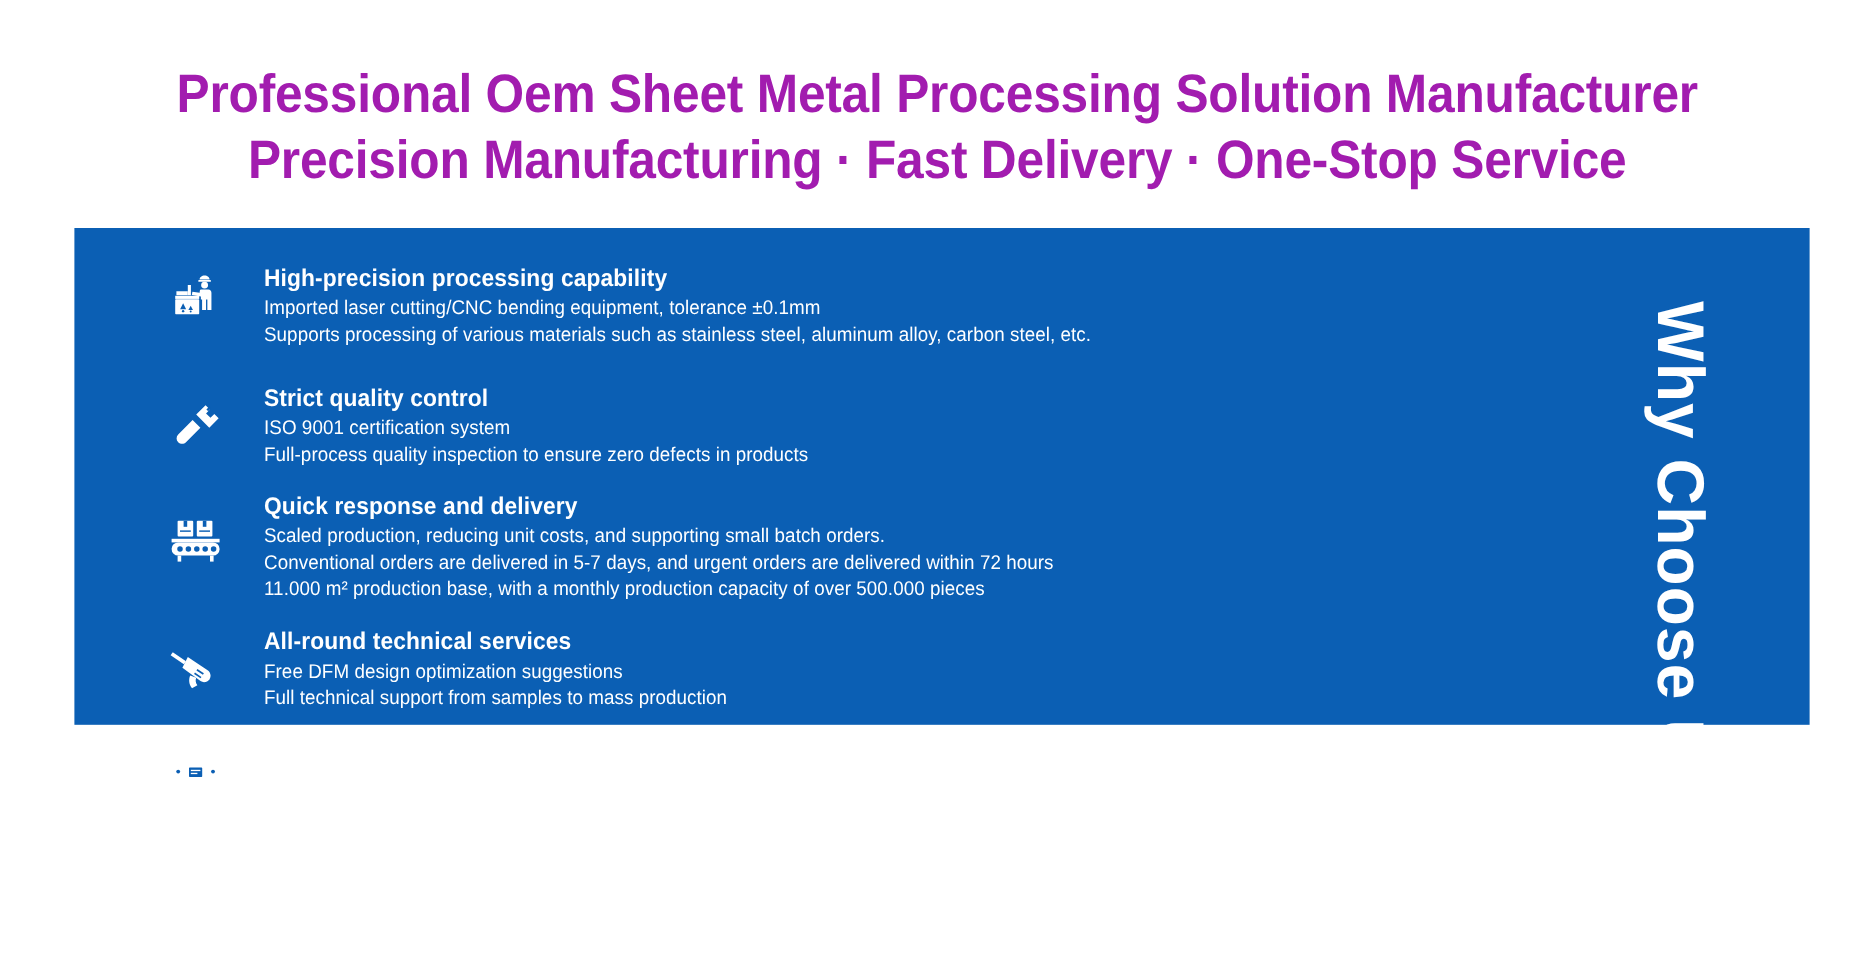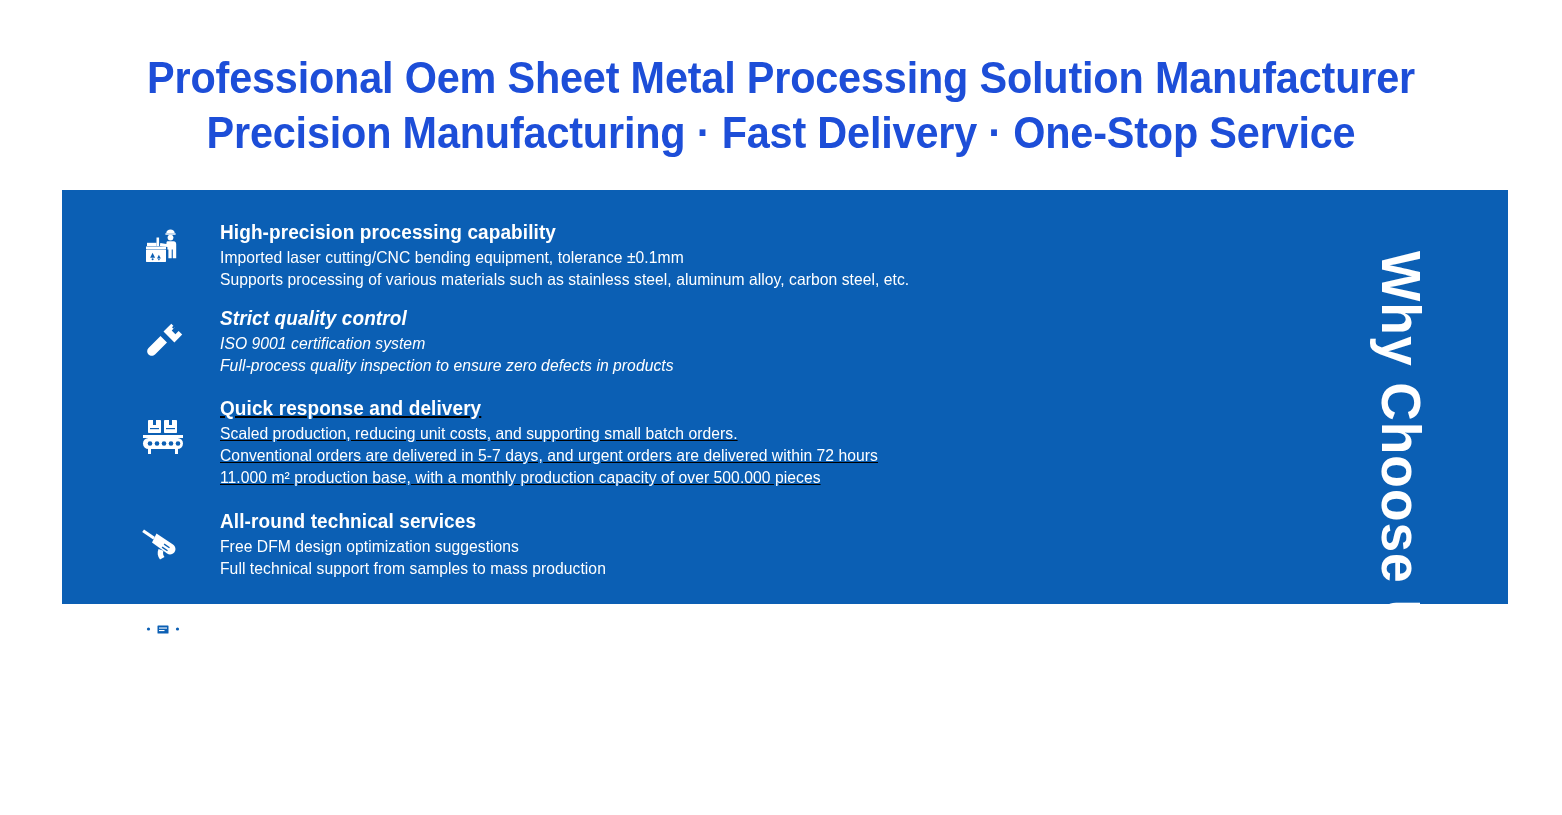--- a/index.html
+++ b/index.html
@@ -15,21 +15,21 @@
     position: relative;
   }
 
   
   #headline {
     position: absolute;
     left: 0;
     top: 50px;
     width: 1562px;
     text-align: center;
-    color: #1d4ed8;
+    color: #a21caf;
   }
   .headline-line {
     font-family: "Liberation Sans Narrow", "Liberation Sans", sans-serif;
     font-weight: bold;
     font-size: 45px;
     line-height: 55px;
     letter-spacing: -0.2px;
     transform: scaleX(0.92);
     transform-origin: center center;
     white-space: nowrap;
@@ -103,22 +103,22 @@
     font-size: 20px;
     line-height: 26px;
     letter-spacing: 0.1px;
     transform: scaleX(0.95);
     transform-origin: left center;
     white-space: nowrap;
   }
 
   
   #f1 { margin-top: 0px; }
-  #f2 { margin-top: 16px; font-style: italic; }
-  #f3 { margin-top: 20px; text-decoration: underline; }
+  #f2 { margin-top: 30px; }
+  #f3 { margin-top: 20px; }
   #f4 { margin-top: 21px; }
   #f5 { margin-top: 22px; }
   #f6 { margin-top: 36px; }
 
   .feature-icon.icon-shift-low { padding-top: 20px; }
   .feature-icon.icon-shift-mid { padding-top: 12px; }
 
   
   #side-title {
     position: absolute;

